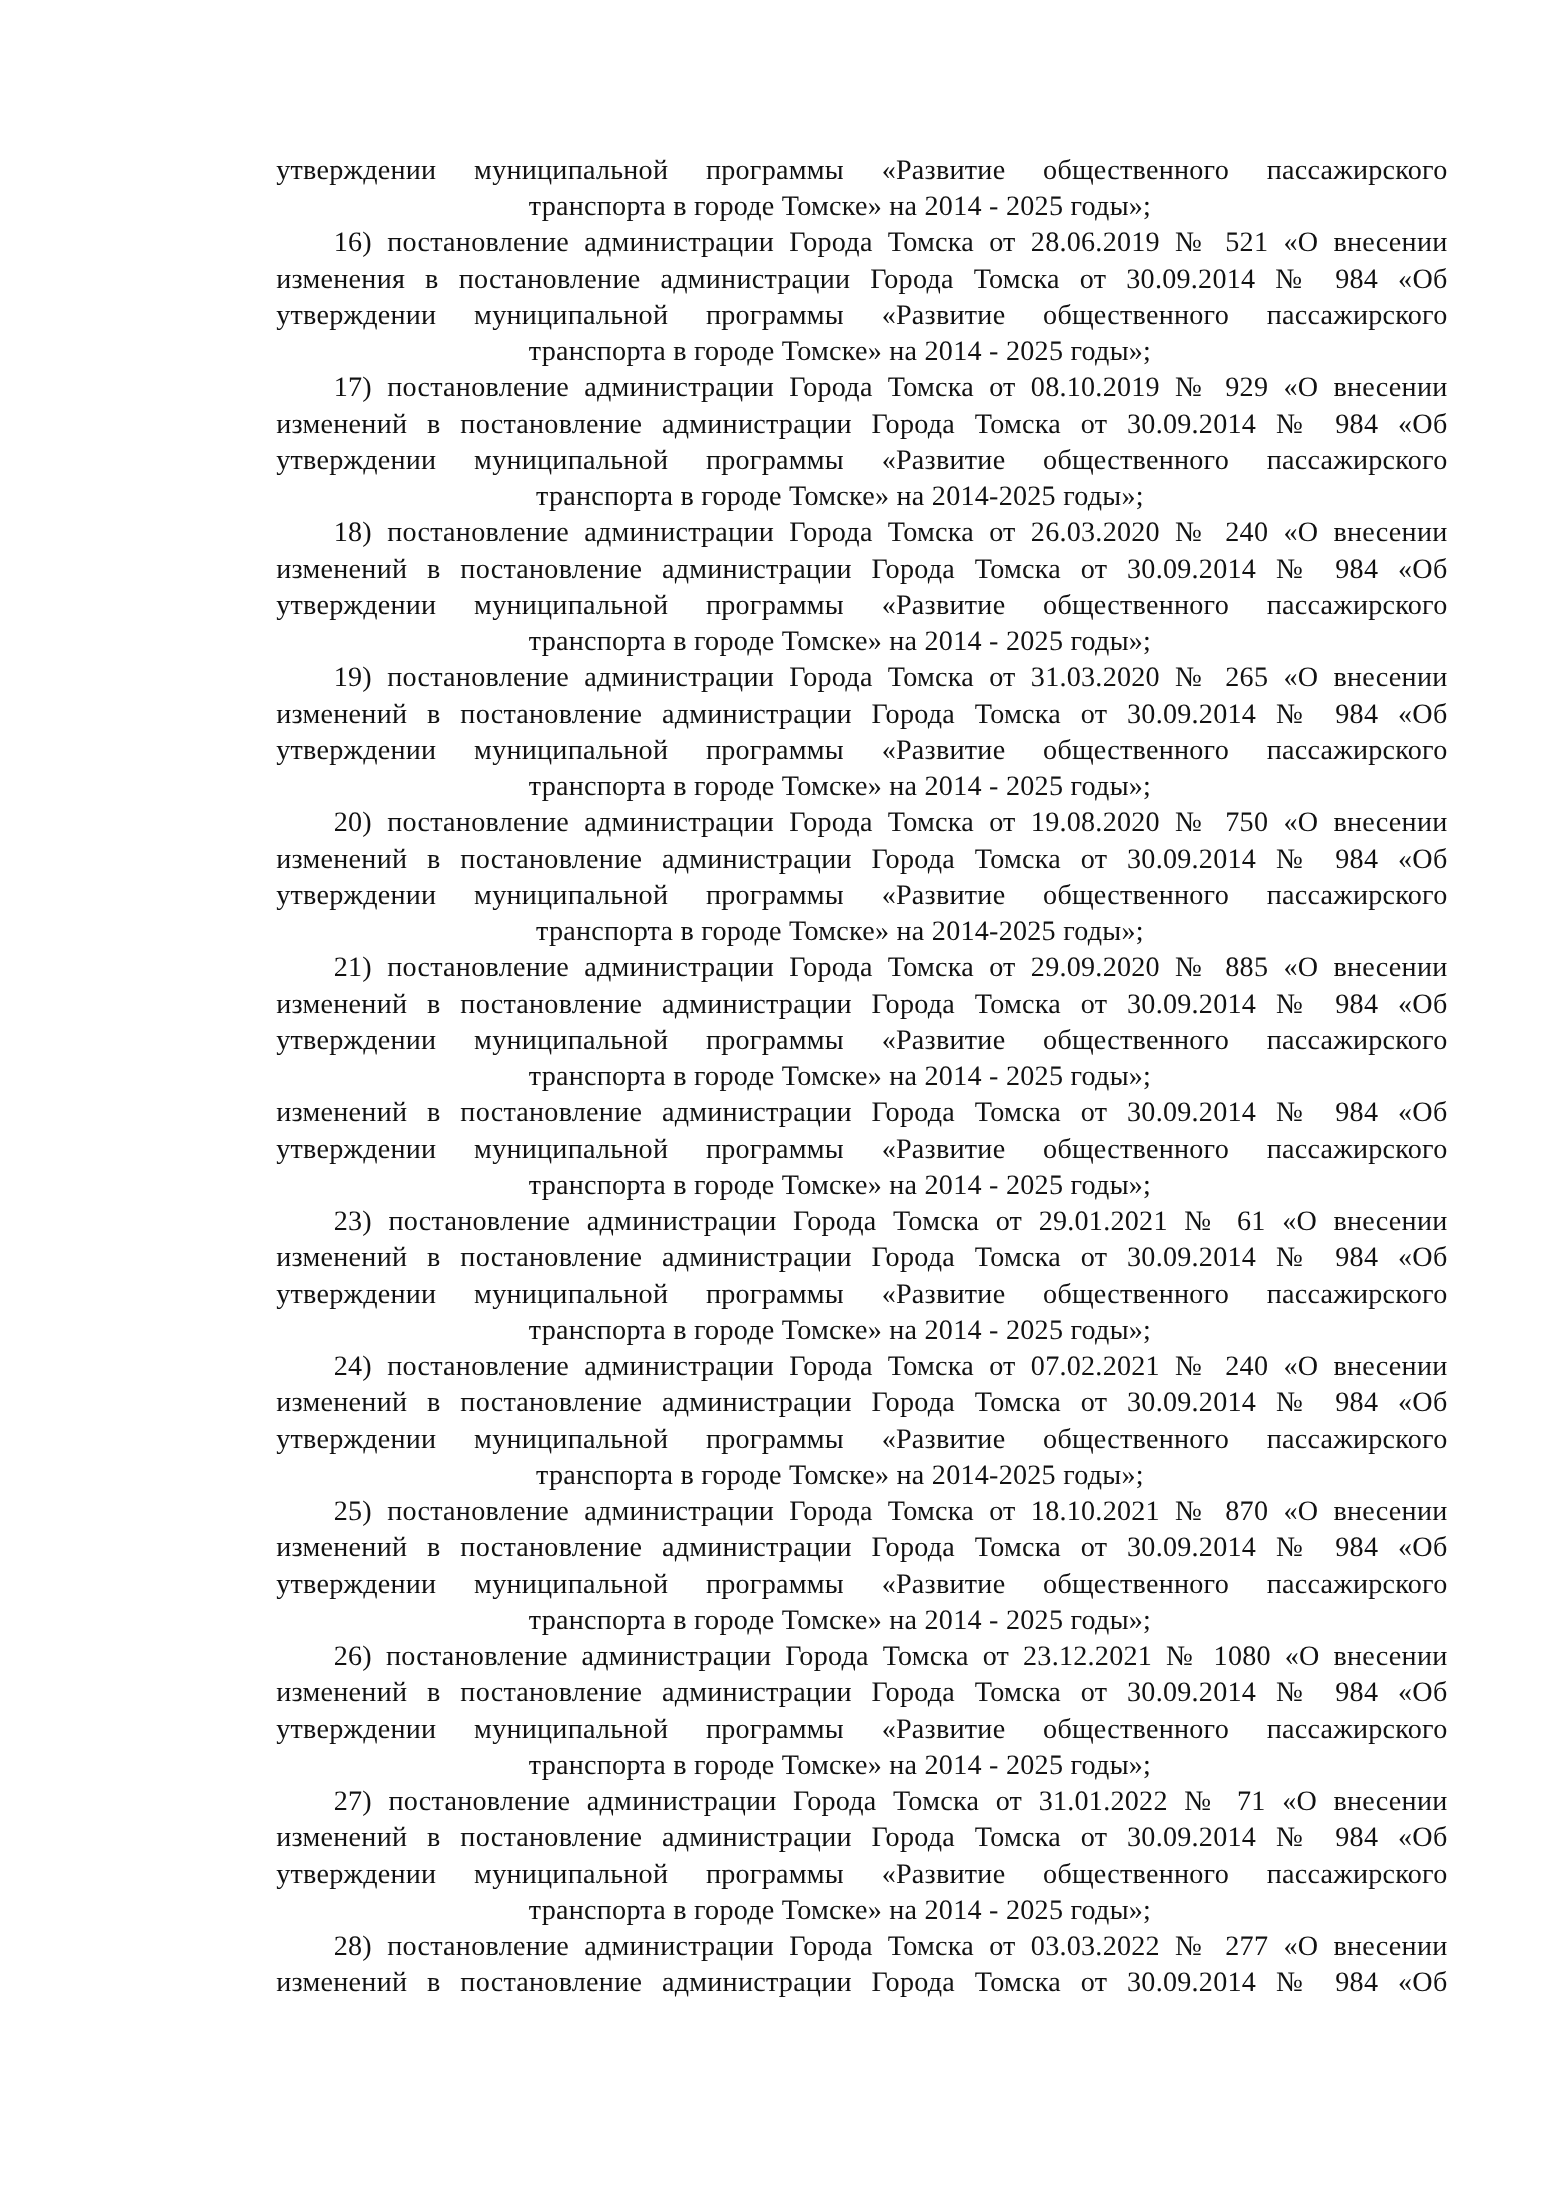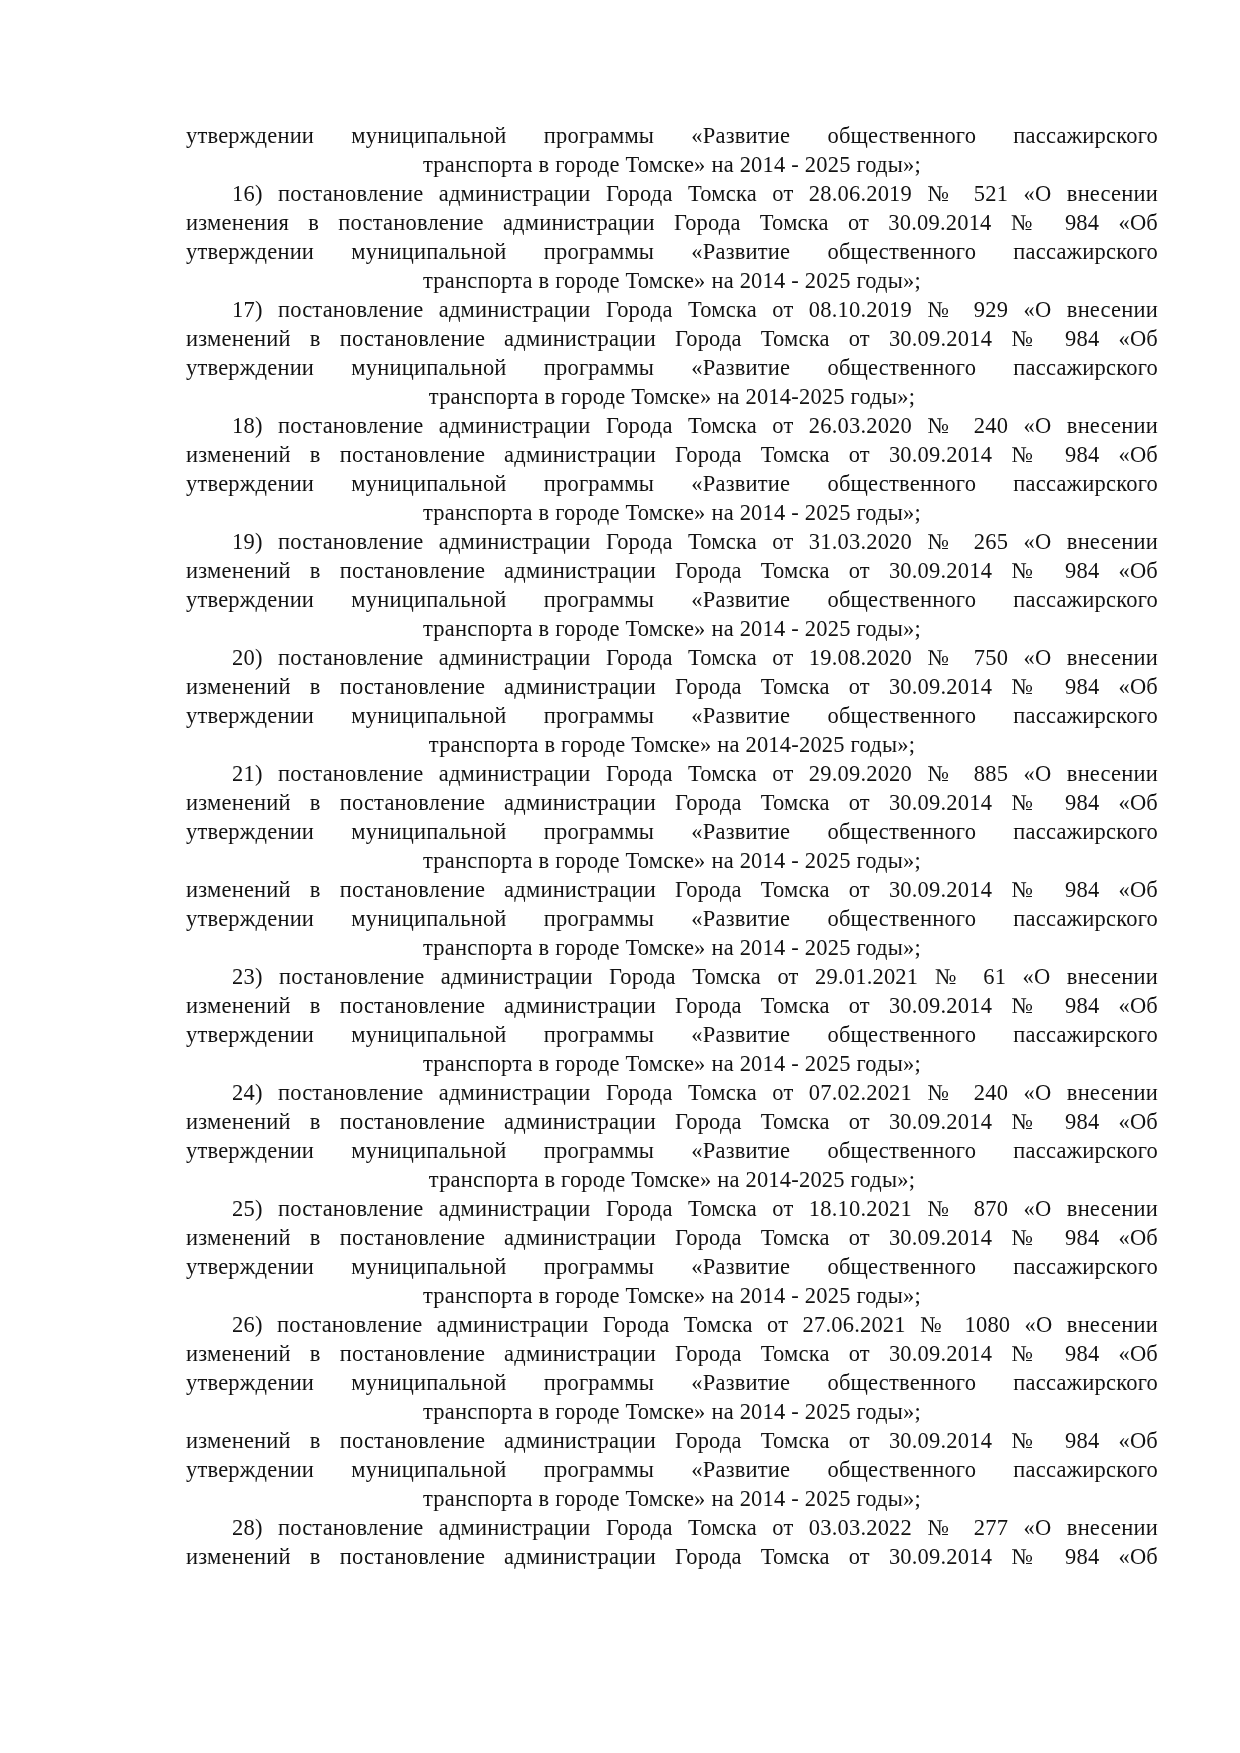--- a/index.html
+++ b/index.html
@@ -32,20 +32,21 @@
     line-height: 29px;
     letter-spacing: 0.2px;
     white-space: normal;
     text-align: center;
   }
   
   .line.just {
     text-align: justify;
     text-align-last: justify;
     text-justify: inter-word;
+    margin-left: 35px;
   }
   
   .line.indent {
     padding-left: 46px;
   }
 </style>
 </head>
 <body>
 
 <div class="page">
@@ -107,26 +108,27 @@
         <div class="line just">утверждении муниципальной программы «Развитие общественного пассажирского</div>
         <div class="line">транспорта в городе Томске» на 2014-2025 годы»;</div>
       </div>
       <div class="para">
         <div class="line just indent">25) постановление администрации Города Томска от 18.10.2021 № 870 «О внесении</div>
         <div class="line just">изменений в постановление администрации Города Томска от 30.09.2014 № 984 «Об</div>
         <div class="line just">утверждении муниципальной программы «Развитие общественного пассажирского</div>
         <div class="line">транспорта в городе Томске» на 2014 - 2025 годы»;</div>
       </div>
       <div class="para">
-        <div class="line just indent">26) постановление администрации Города Томска от 27.06.2021 № 1080 «О внесении</div>
+        <div class="line just indent">26) постановление администрации Города Томска от 23.12.2021 № 1080 «О внесении</div>
         <div class="line just">изменений в постановление администрации Города Томска от 30.09.2014 № 984 «Об</div>
         <div class="line just">утверждении муниципальной программы «Развитие общественного пассажирского</div>
         <div class="line">транспорта в городе Томске» на 2014 - 2025 годы»;</div>
       </div>
       <div class="para">
+        <div class="line just indent">27) постановление администрации Города Томска от 31.01.2022 № 71 «О внесении</div>
         <div class="line just">изменений в постановление администрации Города Томска от 30.09.2014 № 984 «Об</div>
         <div class="line just">утверждении муниципальной программы «Развитие общественного пассажирского</div>
         <div class="line">транспорта в городе Томске» на 2014 - 2025 годы»;</div>
       </div>
       <div class="para">
         <div class="line just indent">28) постановление администрации Города Томска от 03.03.2022 № 277 «О внесении</div>
         <div class="line just">изменений в постановление администрации Города Томска от 30.09.2014 № 984 «Об</div>
       </div>
     </div>
 </div>

